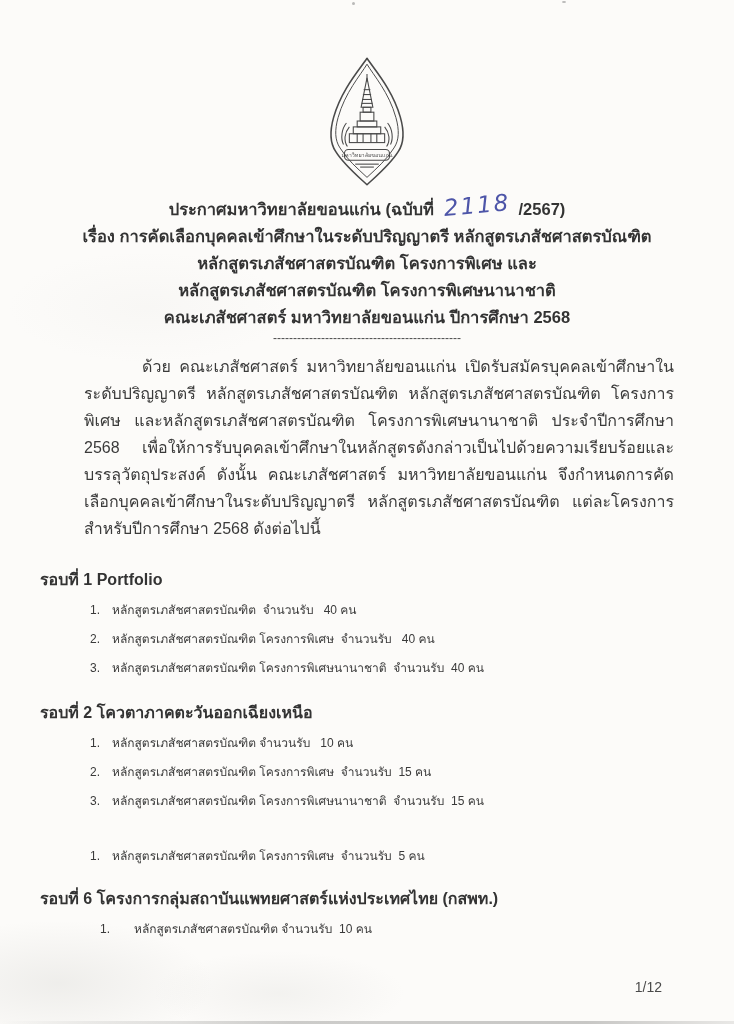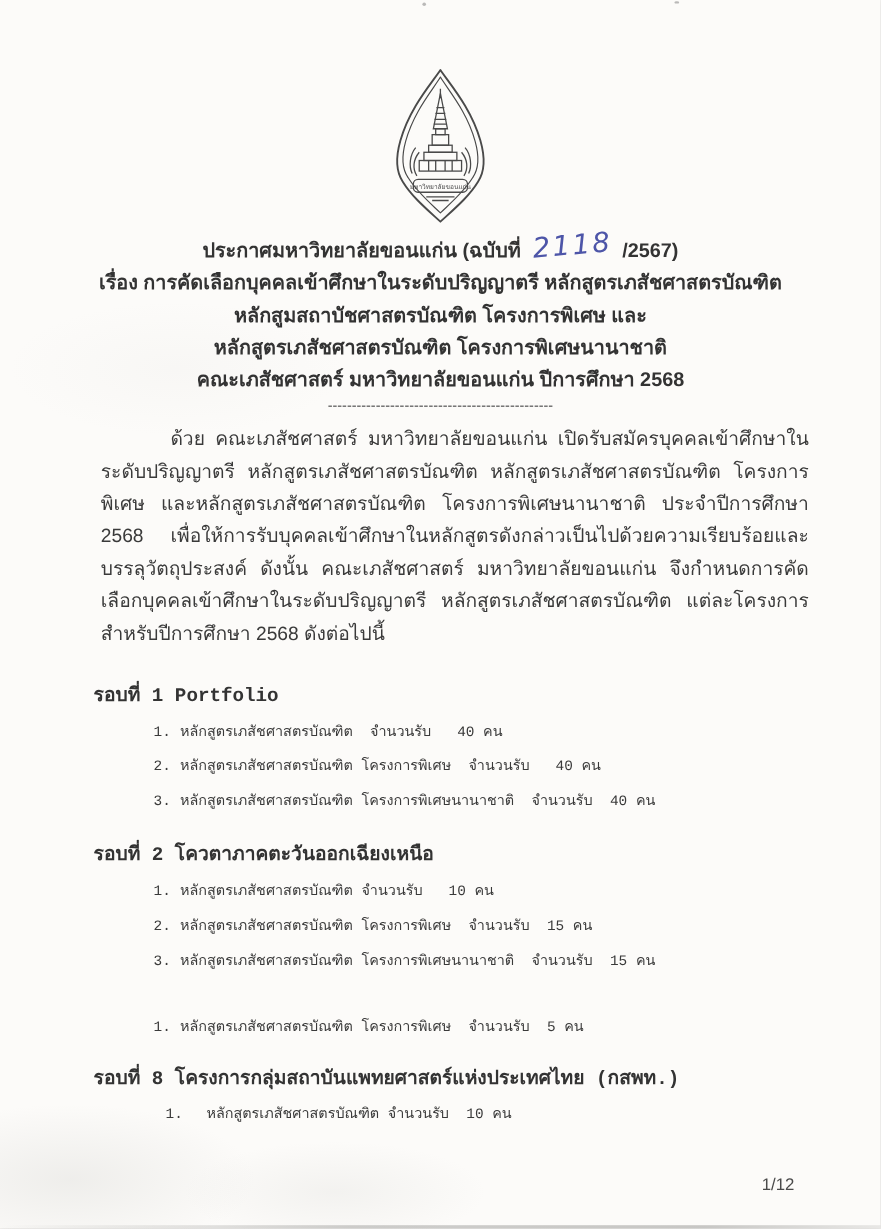--- a/index.html
+++ b/index.html
@@ -25,21 +25,21 @@
   .handwritten{
     display:inline-block;color:#4d55a8;font-style:italic;font-weight:normal;
     font-size:23px;letter-spacing:2px;transform:rotate(-5deg) translateY(-2px);
     margin:0 8px 0 10px;font-family:"DejaVu Sans",sans-serif;
   }
   .separator{font-size:12px;line-height:14px;letter-spacing:0;color:#4a4a4a;text-align:center;font-weight:normal;}
   .paragraph{
     margin:8px 60px 0 84px;text-indent:58px;text-align:justify;
     font-size:16px;line-height:27px;white-space:normal;
   }
-  .section{margin:0 82px 0 78px;font-family:Liberation Mono, monospace;}
+  .section{margin:0 82px 0 40px;}
   .sec1{margin-top:26px;}
   .sec2{margin-top:18px;}
   .sec3{margin-top:26px;}
   .sec4{margin-top:16px;}
   .section-heading{font-weight:bold;font-size:16px;line-height:24px;color:#333;}
   ol.items{list-style:none;margin:4px 0 0 0;padding:0 0 0 50px;}
   ol.items li{font-size:12px;line-height:29px;white-space:pre-wrap;}
   ol.items .num{display:inline-block;min-width:22px;}
   .sec4 ol.items{padding-left:60px;}
   .sec4 ol.items .num{min-width:34px;}
@@ -81,21 +81,21 @@
         <line x1="38" y1="110" x2="62" y2="110"></line>
         <line x1="43" y1="113" x2="57" y2="113"></line>
       </g>
       <text x="50" y="103" text-anchor="middle" font-size="5.6" fill="#4a4a4a">มหาวิทยาลัยขอนแก่น</text>
     </svg>
   </div>
 
   <div class="title-block">
     <div><span>ประกาศมหาวิทยาลัยขอนแก่น  (ฉบับที่</span><span class="handwritten">2118</span><span>/2567)</span></div>
     <div>เรื่อง การคัดเลือกบุคคลเข้าศึกษาในระดับปริญญาตรี หลักสูตรเภสัชศาสตรบัณฑิต</div>
-    <div>หลักสูมสถาบัชศาสตรบัณฑิต โครงการพิเศษ และ</div>
+    <div>หลักสูตรเภสัชศาสตรบัณฑิต โครงการพิเศษ และ</div>
     <div>หลักสูตรเภสัชศาสตรบัณฑิต โครงการพิเศษนานาชาติ</div>
     <div>คณะเภสัชศาสตร์ มหาวิทยาลัยขอนแก่น ปีการศึกษา 2568</div>
     <div class="separator">-----------------------------------------------</div>
   </div>
 
   <p class="paragraph">ด้วย คณะเภสัชศาสตร์ มหาวิทยาลัยขอนแก่น เปิดรับสมัครบุคคลเข้าศึกษาในระดับปริญญาตรี หลักสูตรเภสัชศาสตรบัณฑิต หลักสูตรเภสัชศาสตรบัณฑิต โครงการพิเศษ และหลักสูตรเภสัชศาสตรบัณฑิต โครงการพิเศษนานาชาติ ประจำปีการศึกษา 2568  เพื่อให้การรับบุคคลเข้าศึกษาในหลักสูตรดังกล่าวเป็นไปด้วยความเรียบร้อยและบรรลุวัตถุประสงค์  ดังนั้น คณะเภสัชศาสตร์ มหาวิทยาลัยขอนแก่น จึงกำหนดการคัดเลือกบุคคลเข้าศึกษาในระดับปริญญาตรี หลักสูตรเภสัชศาสตรบัณฑิต แต่ละโครงการ สำหรับปีการศึกษา 2568 ดังต่อไปนี้</p>
 
   <div class="section sec1">
     <div class="section-heading">รอบที่ 1 Portfolio</div>
     <ol class="items">
@@ -114,21 +114,21 @@
     </ol>
   </div>
 
   <div class="section sec3">
     <ol class="items">
       <li><span class="num">1.</span><span>หลักสูตรเภสัชศาสตรบัณฑิต โครงการพิเศษ  จำนวนรับ  5 คน</span></li>
     </ol>
   </div>
 
   <div class="section sec4">
-    <div class="section-heading">รอบที่ 8 โครงการกลุ่มสถาบันแพทยศาสตร์แห่งประเทศไทย (กสพท.)</div>
+    <div class="section-heading">รอบที่ 6 โครงการกลุ่มสถาบันแพทยศาสตร์แห่งประเทศไทย (กสพท.)</div>
     <ol class="items">
       <li><span class="num">1.</span><span>หลักสูตรเภสัชศาสตรบัณฑิต จำนวนรับ  10 คน</span></li>
     </ol>
   </div>
 
   <div class="page-number">1/12</div>
 
   <div class="speck" style="left:352px;top:2px;width:3px;height:3px;"></div>
   <div class="speck" style="left:562px;top:1px;width:4px;height:2px;"></div>
   <div class="bottom-edge"></div>

